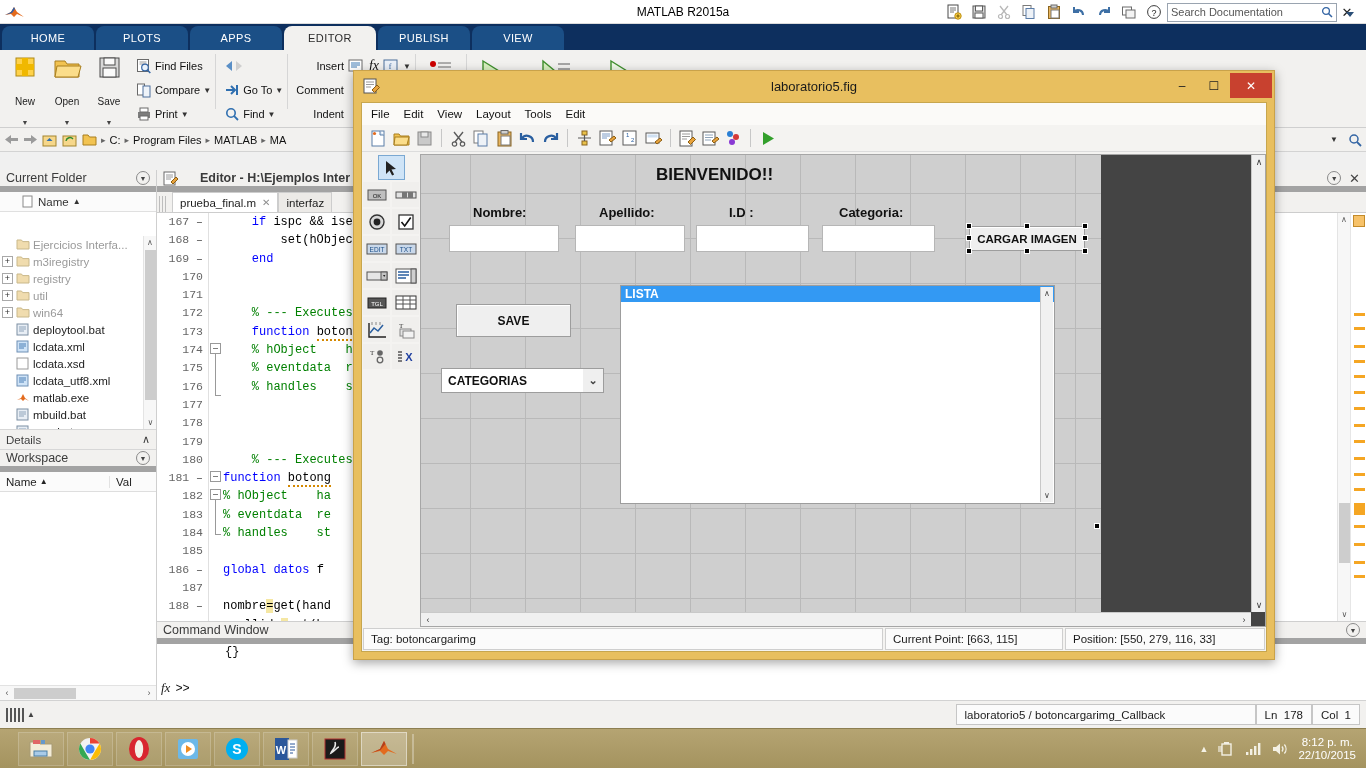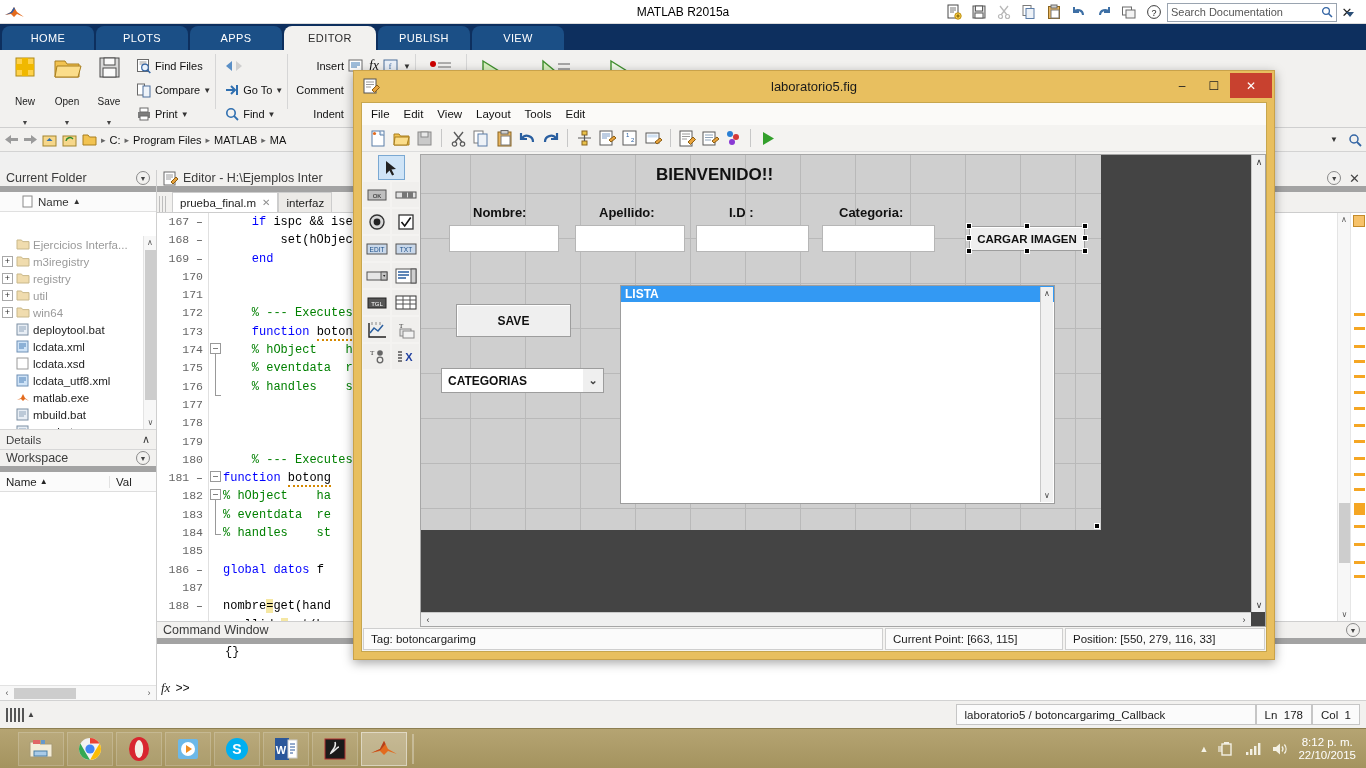--- a/index.html
+++ b/index.html
@@ -174,21 +174,21 @@
   .g-tb-sep { width: 1px; height: 18px; background: #c7c7c7; margin: 0 3px; }
   .g-main { flex: 1; display: flex; min-height: 0; }
   .palette { width: 58px; background: #f4f3f1; padding: 3px 2px; display: grid;
     grid-template-columns: 27px 27px; gap: 2px; align-content: start; justify-content:center; }
   .pal-btn { width: 27px; height: 25px; background: #f0efed; border: 1px solid #f0efed;
     display: flex; align-items: center; justify-content: center; }
   .pal-btn.sel { background: #cfe4f7; border: 1px solid #7aa8d2; }
   .canvas-wrap { flex: 1; position: relative; border: 1px solid #a6a6a6; margin: 2px 0 0 0; background: #444444;
      min-width: 0; overflow: hidden; }
   .fig {
-    position: absolute; left: 0; top: 0; width: 680px; height: 375px;
+    position: absolute; left: 0; top: 0; width: 680px; height: 457px;
     background-color: #cfcfcf;
     background-image:
       linear-gradient(to right, #b9b9b9 1px, transparent 1px),
       linear-gradient(to bottom, #b9b9b9 1px, transparent 1px);
     background-size: 55px 45px;
     background-position: -6px -7px;
   }
   .uic { position: absolute; }
   .uilabel { font-size: 13px; font-weight: bold; color: #111; }
   .uiedit { background: #fff; border: 1px solid #b6b6b6; }
@@ -675,21 +675,21 @@
           <div class="hs-track">
             <div class="hs-thumb" style="left:0;width:62px;"></div>
           </div>
           <div class="hs-arrow">›</div>
         </div>
       </div>
 
       <div id="center-col">
         <div class="editor-panel">
           <div class="panel-title">
-            <span style="display:flex;align-items:center;gap:5px;">
+            <span style="display:flex;align-items:center;gap:22px;font-weight:bold;">
               <svg width="15" height="15" viewBox="0 0 15 15">
                   <rect x="1" y="1" width="11" height="13" fill="#fff" stroke="#6a6a6a"></rect>
                   <path d="M3 4h7M3 6h7M3 8h5" stroke="#9a9a9a"></path>
                   <path d="M8 11l5-5 2 2-5 5z" fill="#e8a33d" stroke="#8c5e12"></path>
                 </svg>
               <span class="ttl">Editor - H:\Ejemplos Inter</span>
             </span>
             <span style="display:flex;gap:8px;align-items:center;">
               <span class="dockbtn">▼</span>
               <span style="font-size:13px;color:#444;">✕</span>

